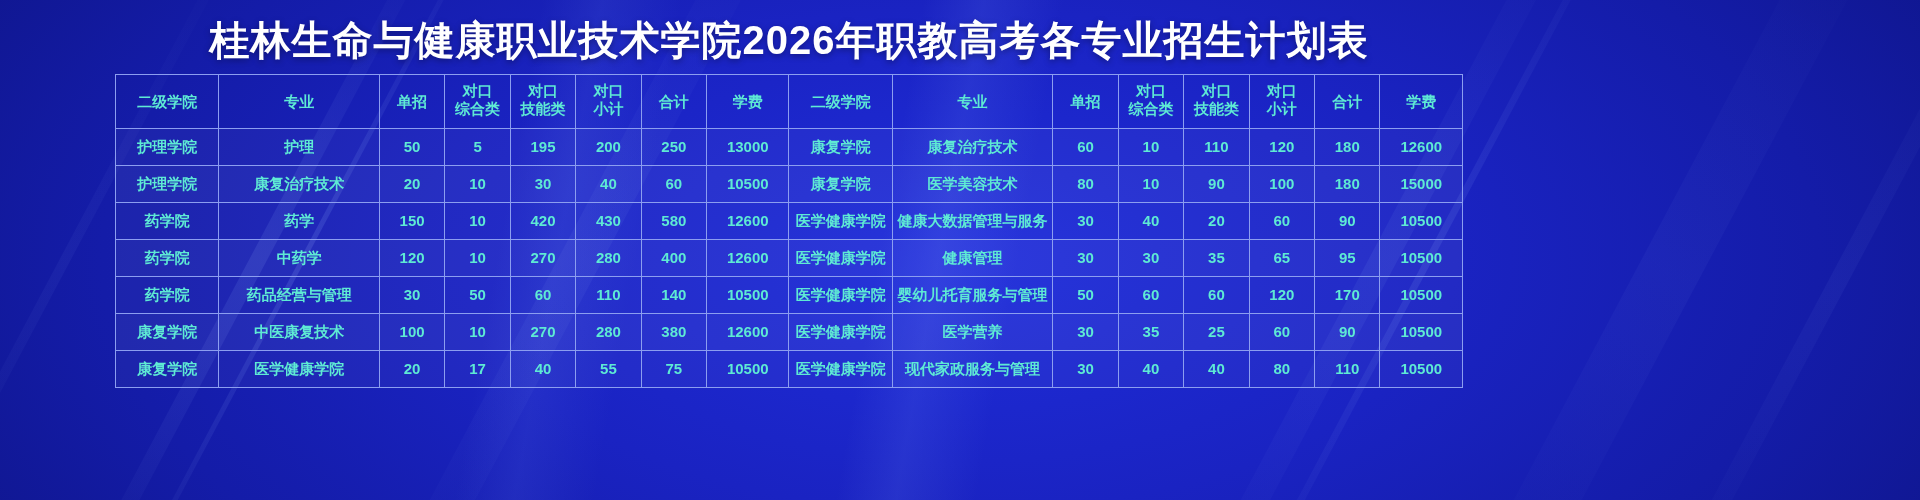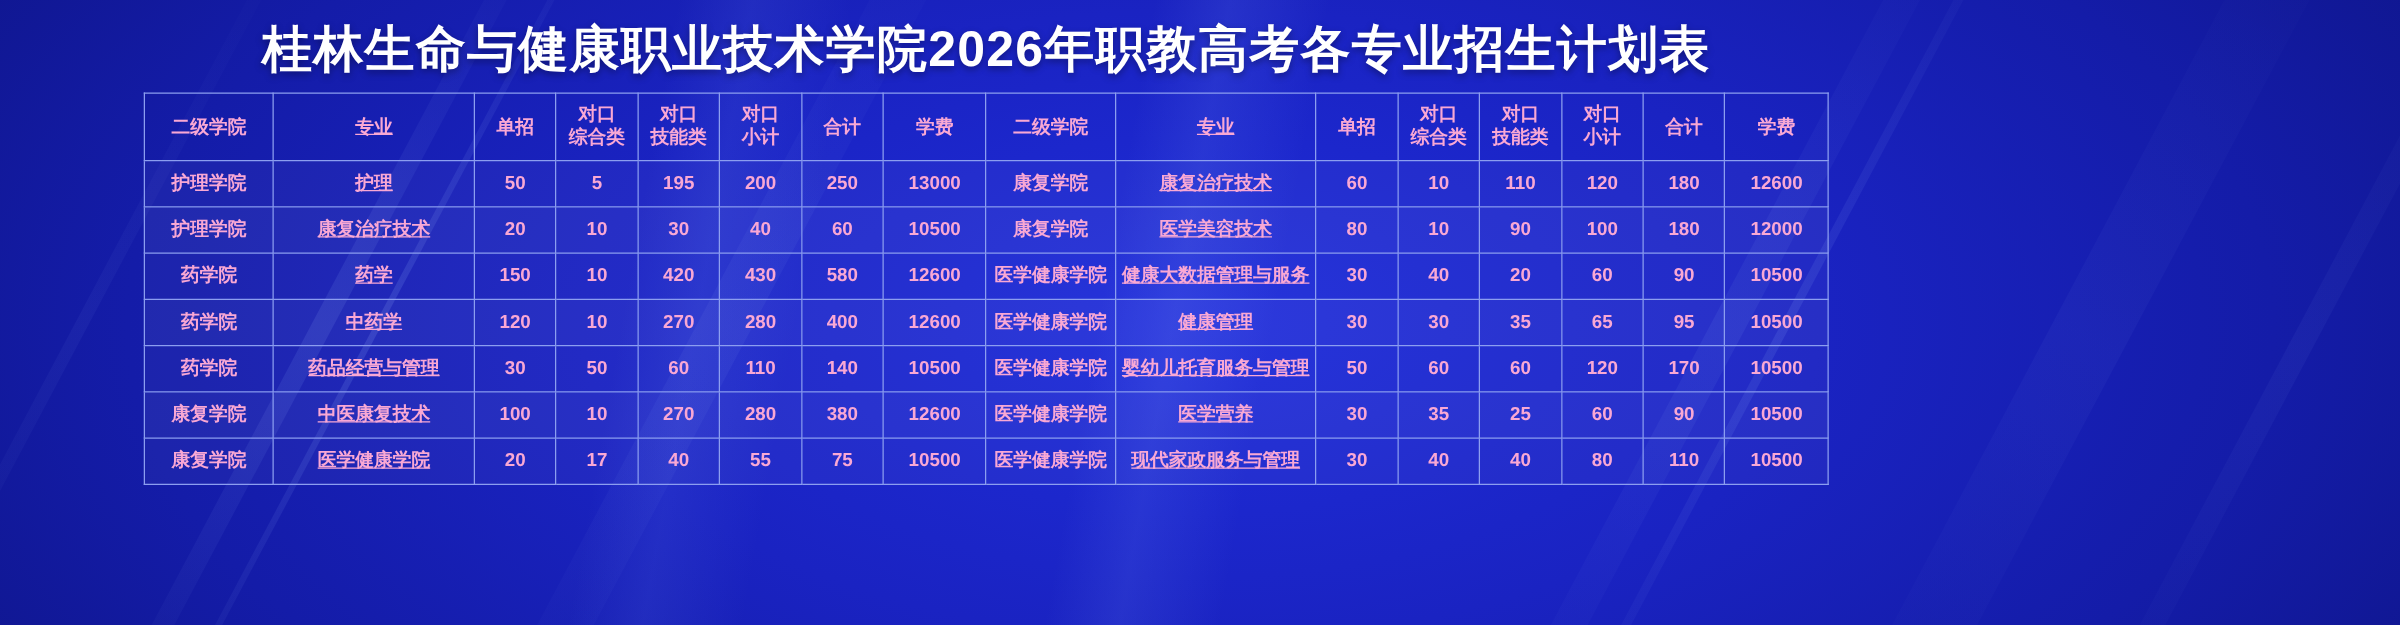--- a/index.html
+++ b/index.html
@@ -53,21 +53,21 @@
 
   
   .table-area {
     width:1348px;
     margin:0 auto;
   }
   table.plan {
     border-collapse:collapse;
     width:100%;
     table-layout:fixed;
-    color:#f9a8d4;
+    color:#5eead4;
   }
   table.plan th, table.plan td {
     border:1px solid #8c9ef0;
     text-align:center;
     vertical-align:middle;
     font-weight:bold;
     font-size:15px;
     line-height:1.18;
     padding:0;
     height:37px;
@@ -77,21 +77,21 @@
   table.plan thead th {
     height:54px;
     font-size:15px;
   }
   table.plan thead th .two-line { display:block;font-family:Liberation Mono, monospace; }
   table.plan tbody td { background:rgba(255,255,255,0.035); }
   table.plan tbody tr:nth-child(even) td { background:rgba(255,255,255,0.06); }
 
   
   .c-col   { width:98px; }
-  .c-major { width:152px;text-decoration:underline; }
+  .c-major { width:152px; }
   .c-num   { width:62px; }
   .c-sum   { width:62px;margin-left:37px; }
   .c-fee   { width:78px; }
 </style>
 </head>
 <body>
 
 <div class="bg"></div>
 <div class="streak s1"></div>
 <div class="streak s2"></div>
@@ -175,21 +175,21 @@
             <td class="c-num">40</td>
             <td class="c-sum">60</td>
             <td class="c-fee">10500</td>
             <td class="c-col">康复学院</td>
             <td class="c-major">医学美容技术</td>
             <td class="c-num">80</td>
             <td class="c-num">10</td>
             <td class="c-num">90</td>
             <td class="c-num">100</td>
             <td class="c-sum">180</td>
-            <td class="c-fee">12000</td>
+            <td class="c-fee">15000</td>
           </tr>
           <tr>
             <td class="c-col">药学院</td>
             <td class="c-major">药学</td>
             <td class="c-num">150</td>
             <td class="c-num">10</td>
             <td class="c-num">420</td>
             <td class="c-num">430</td>
             <td class="c-sum">580</td>
             <td class="c-fee">12600</td>

